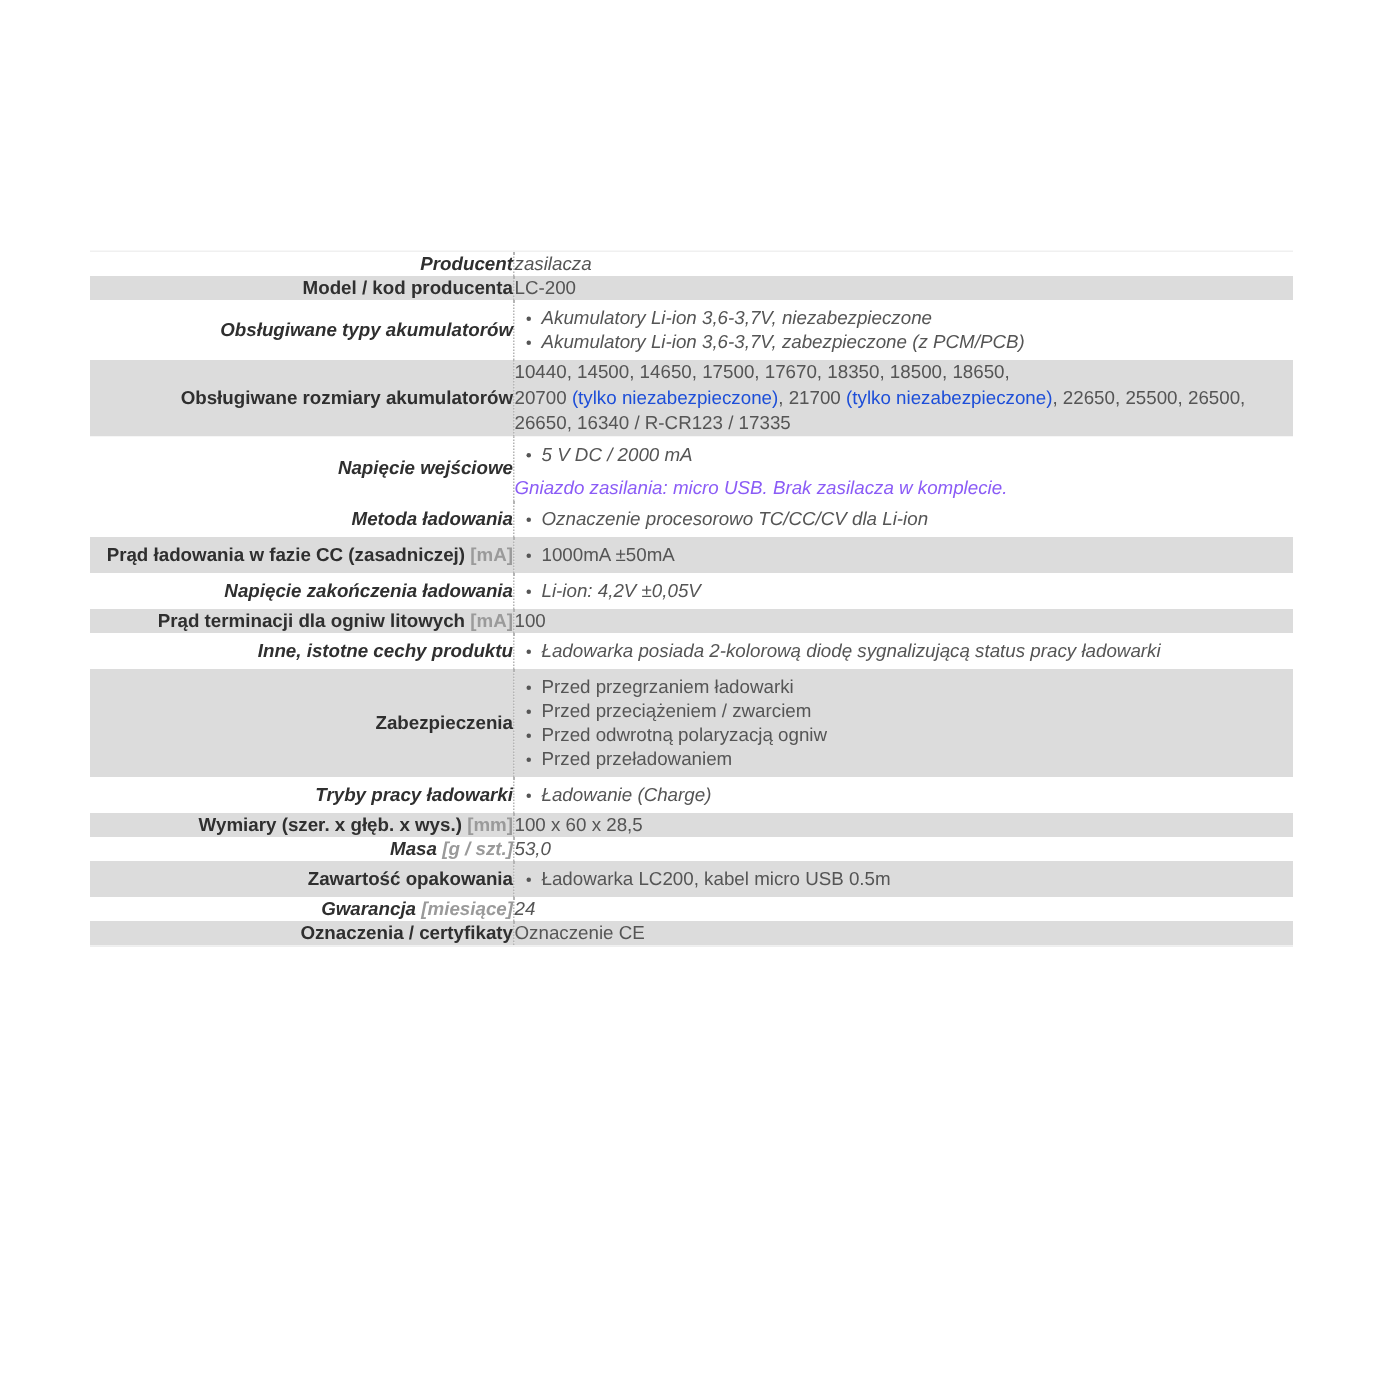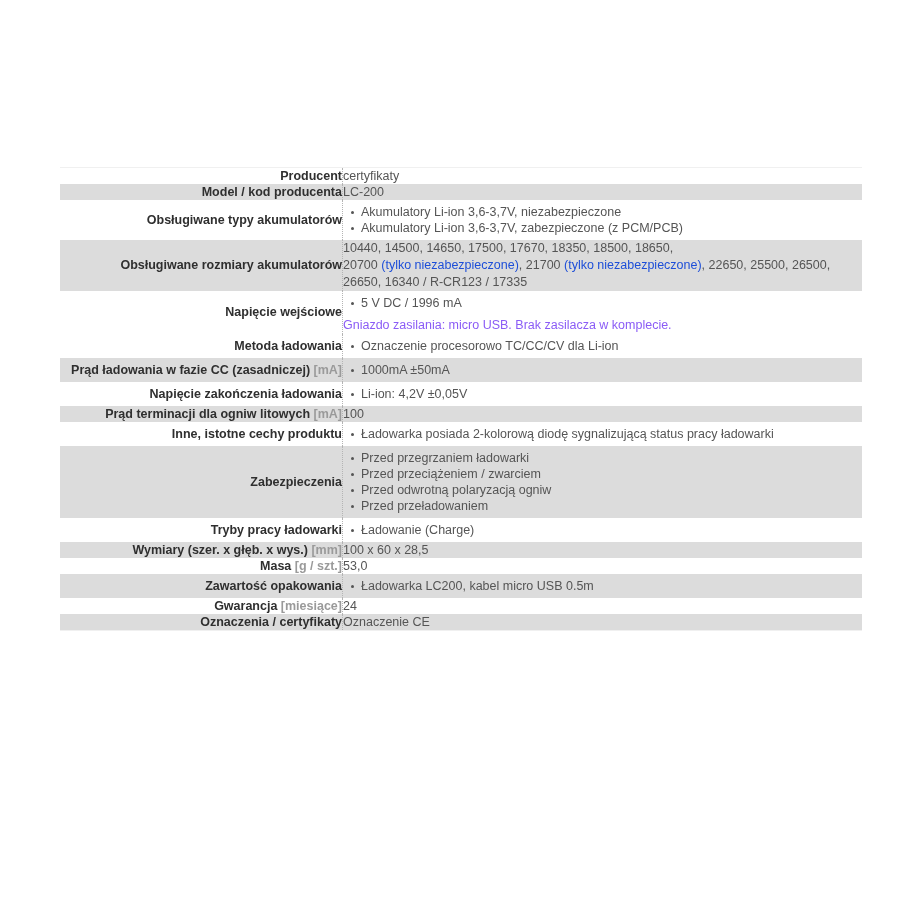--- a/index.html
+++ b/index.html
@@ -25,21 +25,21 @@
   }
 
   table.spec-table {
     width: 802px;
     border-collapse: collapse;
     table-layout: fixed;
     border-top: 1px solid #f0f0f0;
     border-bottom: 1px solid #f0f0f0;
   }
 
-  table.spec-table tr.row-odd  { background: #ffffff; }
+  table.spec-table tr.row-odd  { background: #ffffff; font-style: italic; }
   table.spec-table tr.row-even { background: #dcdcdc; }
 
   table.spec-table td {
     vertical-align: middle;
     padding: 0;
   }
 
   td.spec-label {
     width: 282px;
     text-align: right;
@@ -108,21 +108,21 @@
 </style>
 </head>
 <body>
 
 <div class="spec-wrap">
   <table class="spec-table">
     <tbody id="spec-tbody">
         <tr class="row-odd">
           <td class="spec-label"><span>Producent</span></td>
           <td class="spec-value">
-            <div class="plain-val">certyfikaty</div>
+            <div class="plain-val">zasilacza</div>
           </td>
         </tr>
         <tr class="row-even">
           <td class="spec-label"><span>Model / kod producenta</span></td>
           <td class="spec-value">
             <div class="plain-val">LC-200</div>
           </td>
         </tr>
         <tr class="row-odd">
           <td class="spec-label"><span>Obsługiwane typy akumulatorów</span></td>
@@ -138,21 +138,21 @@
           <td class="spec-value">
             <div class="sizes-text">10440, 14500, 14650, 17500, 17670, 18350, 18500, 18650,</div>
             <div class="sizes-text"><span>20700</span>  <span class="muted">(tylko niezabezpieczone)</span><span>, 21700</span>  <span class="muted">(tylko niezabezpieczone)</span><span>, 22650, 25500, 26500,</span></div>
             <div class="sizes-text">26650, 16340 / R-CR123 / 17335</div>
           </td>
         </tr>
         <tr class="row-odd">
           <td class="spec-label"><span>Napięcie wejściowe</span></td>
           <td class="spec-value">
             <ul class="val-list">
-              <li>5 V DC / 1996 mA</li>
+              <li>5 V DC / 2000 mA</li>
             </ul>
             <div class="note-line">Gniazdo zasilania: micro USB. Brak zasilacza w komplecie.</div>
           </td>
         </tr>
         <tr class="row-odd">
           <td class="spec-label"><span>Metoda ładowania</span></td>
           <td class="spec-value">
             <ul class="val-list">
               <li>Oznaczenie procesorowo TC/CC/CV dla Li-ion</li>
             </ul>

